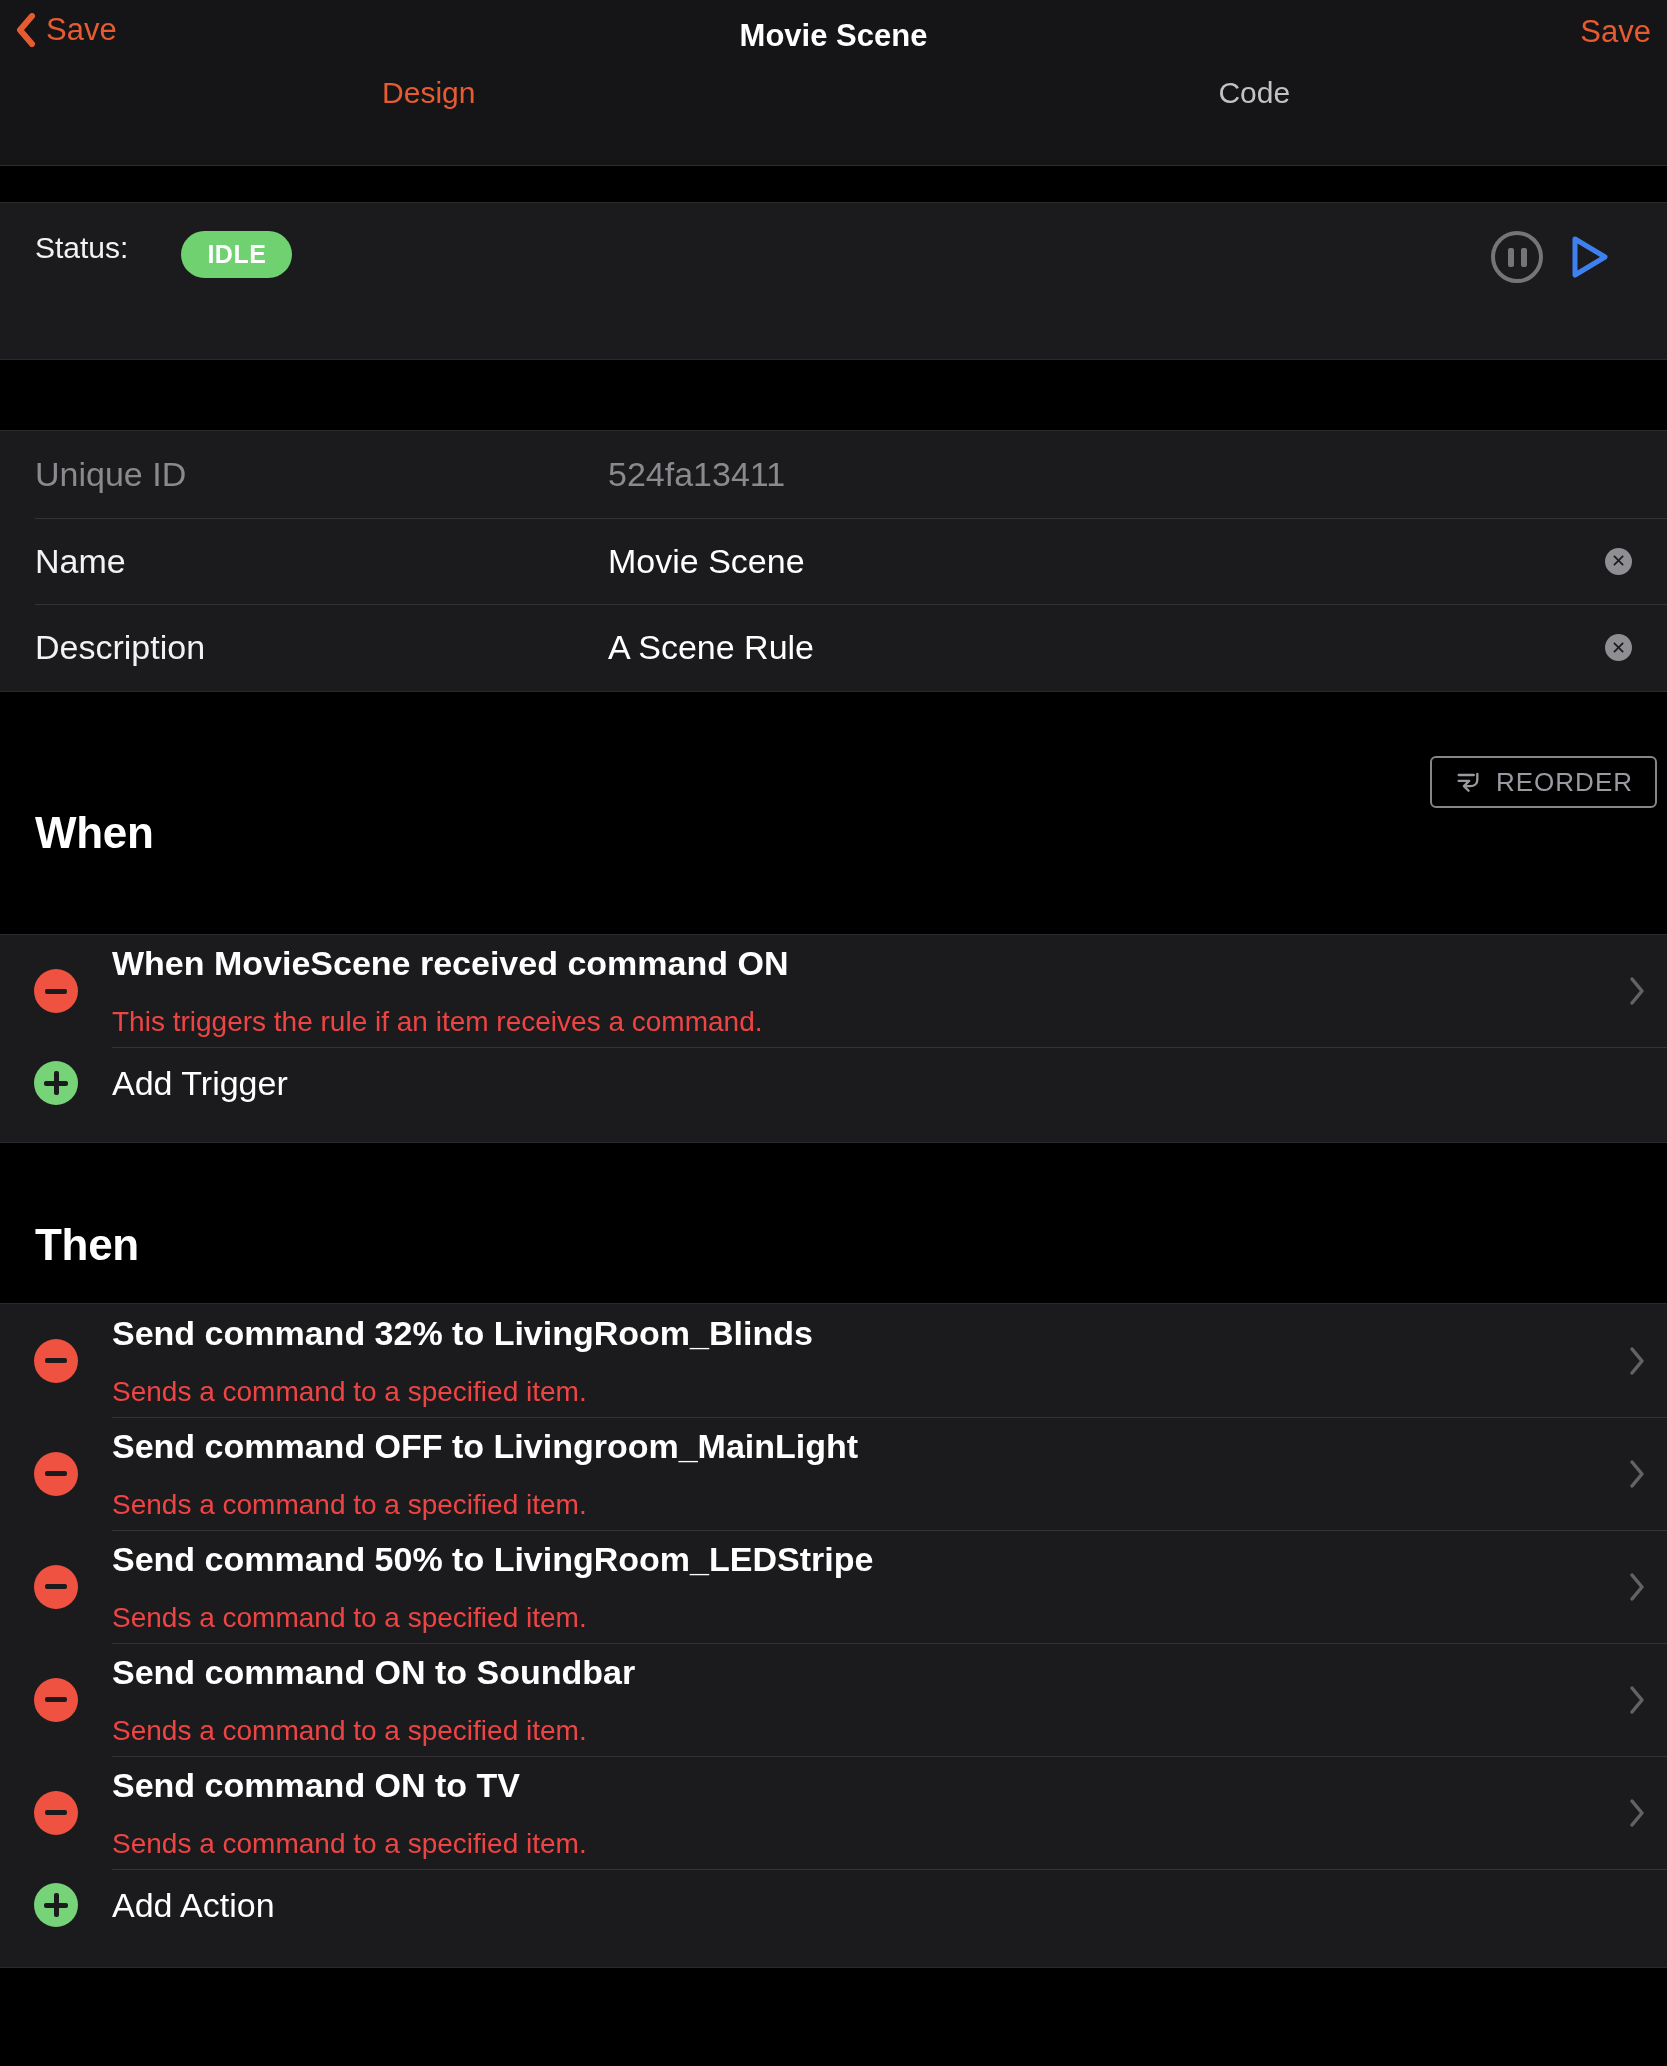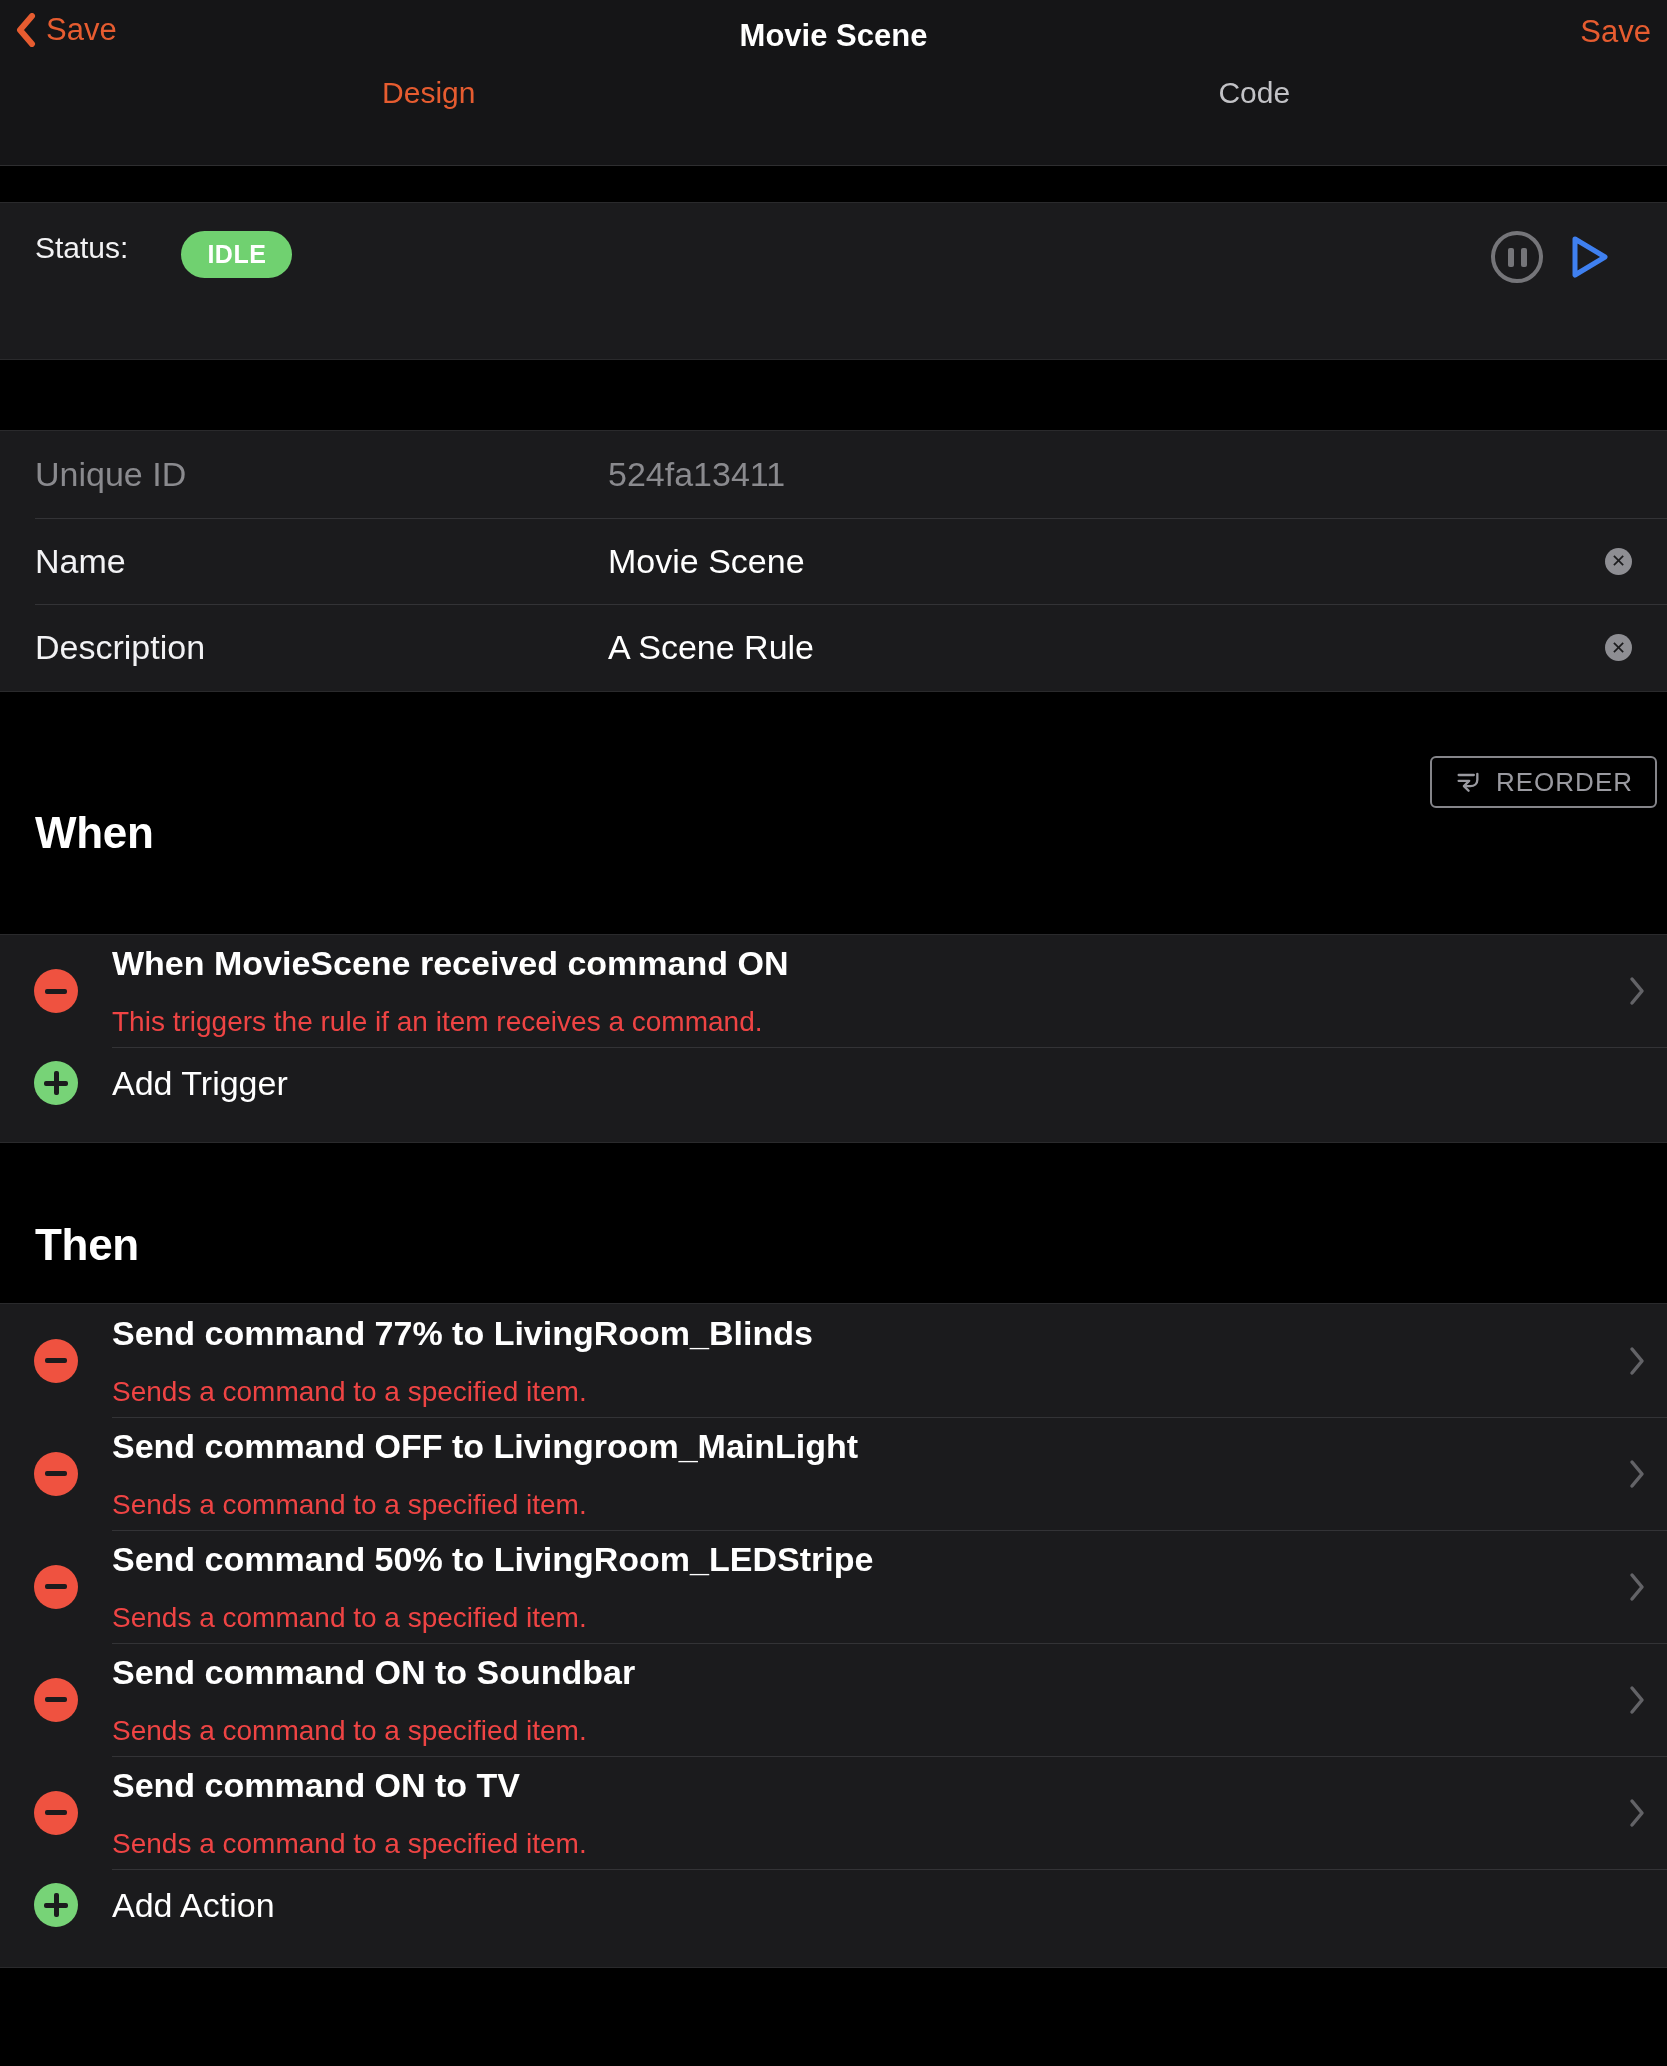--- a/index.html
+++ b/index.html
@@ -174,21 +174,21 @@
 <div class="section-heading then-heading">Then</div>
 
 <div class="card then-card">
   <div class="list-item rule-item">
     <span class="item-icon-col">
       <span class="remove-circle">
           <span class="bar"></span>
         </span>
     </span>
     <span class="item-text">
-      <div class="item-title">Send command 77% to LivingRoom_Blinds</div>
+      <div class="item-title">Send command 32% to LivingRoom_Blinds</div>
       <div class="item-subtitle">Sends a command to a specified item.</div>
     </span>
     <svg class="chevron-right" viewBox="0 0 16 30">
       <path d="M3 3 L13 15 L3 27" fill="none" stroke="#636367" stroke-width="3.5" stroke-linecap="round" stroke-linejoin="round"></path>
     </svg>
   </div>
   <div class="list-item rule-item">
     <span class="item-icon-col">
       <span class="remove-circle">
           <span class="bar"></span>

